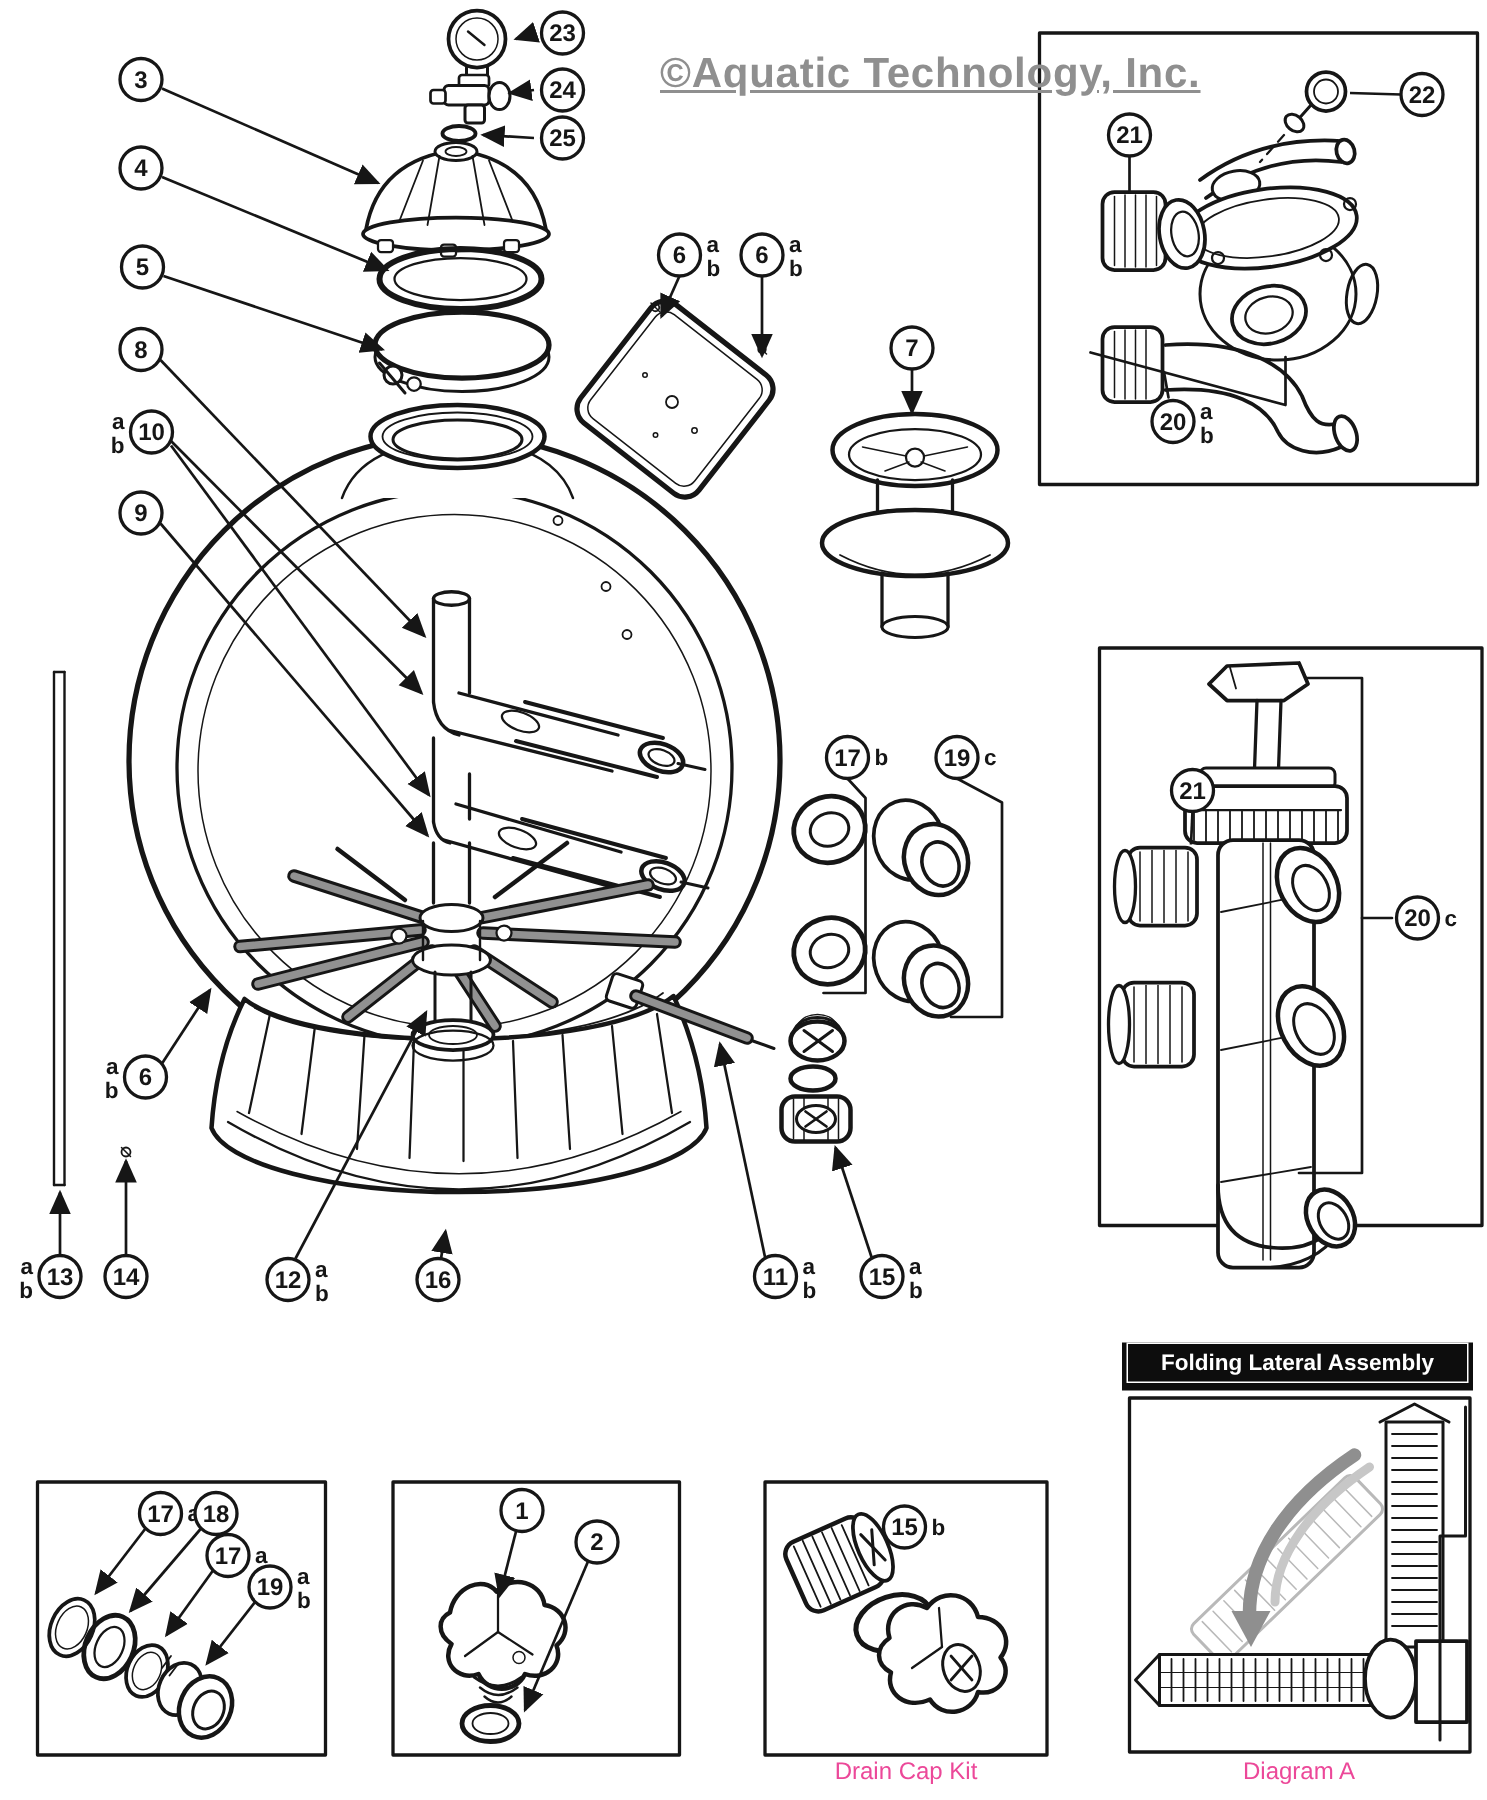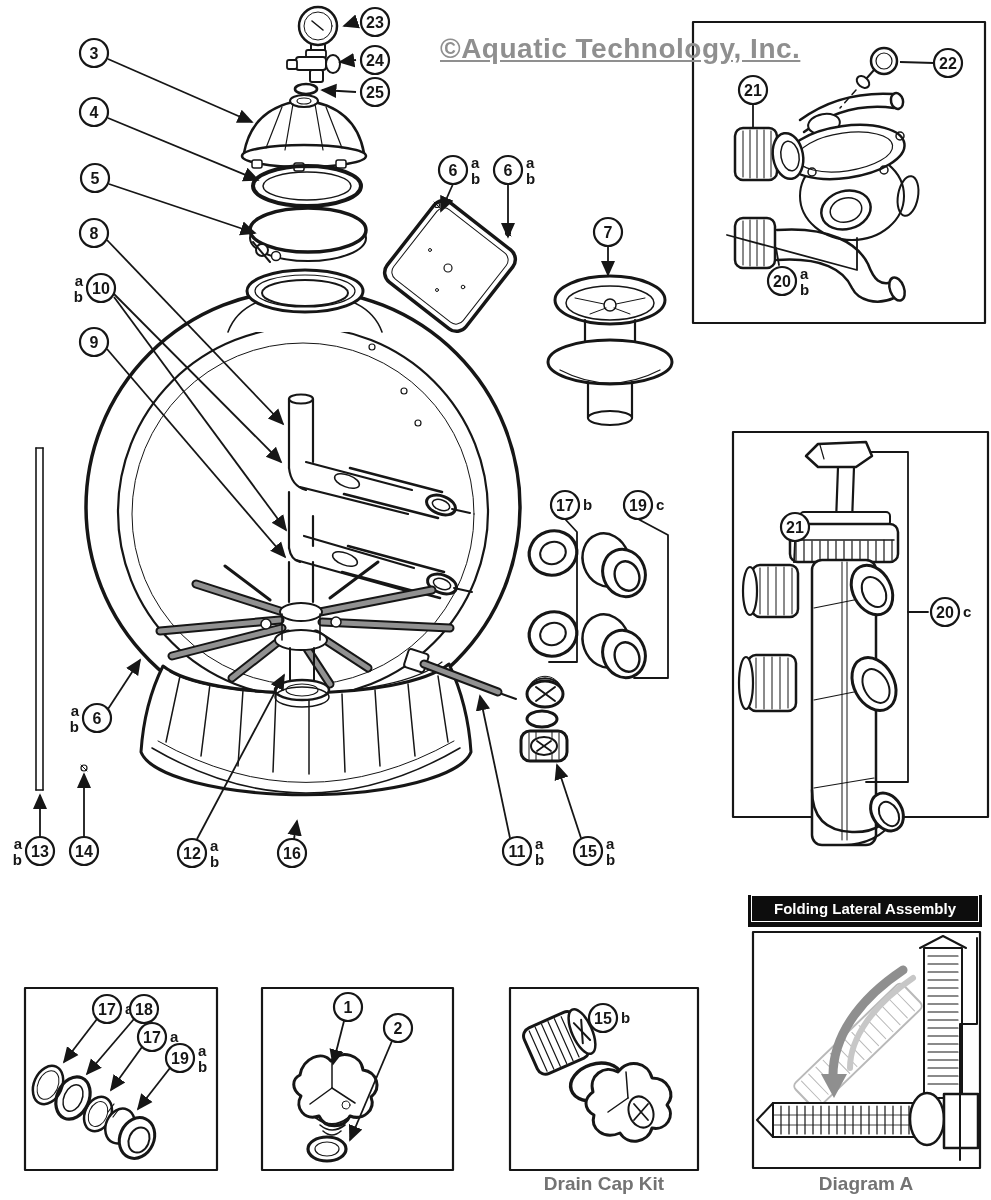--- a/index.html
+++ b/index.html
@@ -5,21 +5,21 @@
   html,body{margin:0;padding:0;background:#fff;}
   #stage{position:relative;width:991px;height:1200px;background:#fff;overflow:hidden;
          font-family:"Liberation Sans", sans-serif;}
   #stage svg{position:absolute;left:0;top:0;}
   .txt{position:absolute;white-space:nowrap;}
   .watermark{font-size:28px;font-weight:bold;color:var(--wm,#8f8f8f);letter-spacing:.5px;text-decoration:underline;}
   .hdr-bar{position:absolute;background:#0d0d0d;display:flex;align-items:flex-start;justify-content:center;}
   .hdr-inner{border:1.5px solid #fff;width:calc(100% - 8px);height:calc(100% - 7px);
              display:flex;align-items:center;justify-content:center;}
   .hdr-text{color:#fff;font-size:15px;font-weight:bold;}
-  .caption{font-size:19px;font-weight:bold;color:#737373;transform:translateX(-50%);}
+  .caption{font-size:16px;font-weight:normal;color:#ec4899;transform:translateX(-50%);}
 </style>
 </head>
 <body>
 
 <div id="stage">
 
 <svg id="art" width="991" height="1200" viewBox="0 0 991 1200">
   <defs>
     <marker id="arr" markerWidth="10" markerHeight="9" refX="8" refY="4.5" orient="auto">
       <polygon points="0,0.5 9,4.5 0,8.5" fill="#161616"></polygon>

